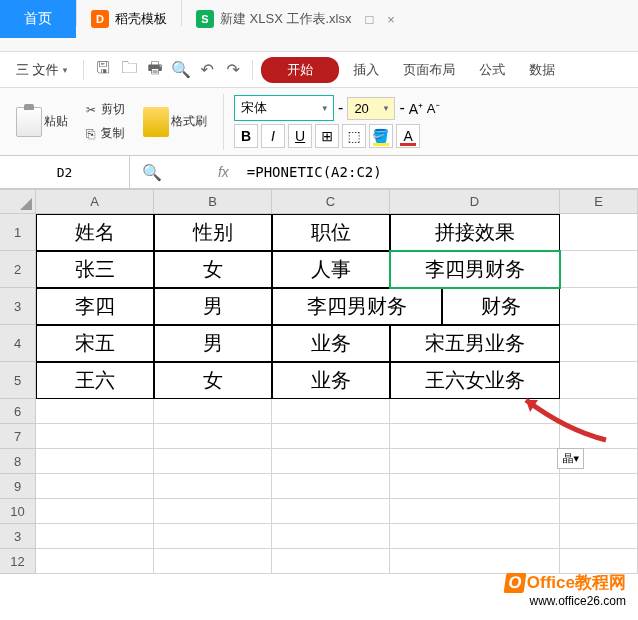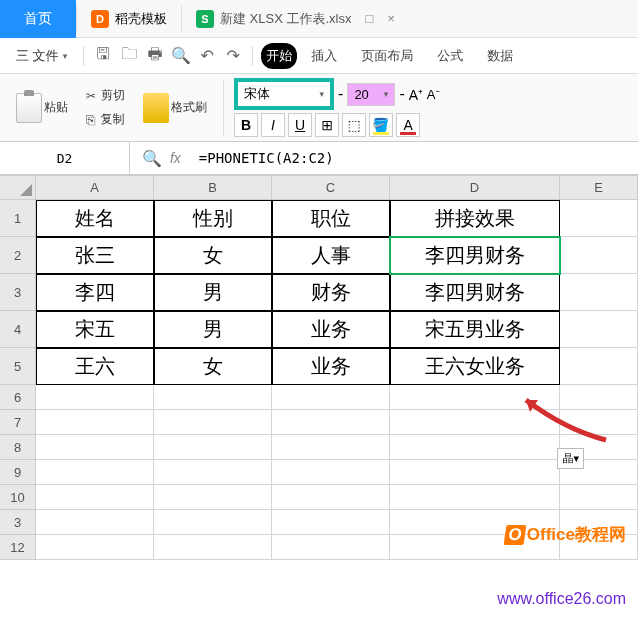--- a/index.html
+++ b/index.html
@@ -1,56 +1,56 @@
 <!DOCTYPE html>
 <html><head>
   <meta charset="utf-8">
   <style>
     * { margin: 0; padding: 0; box-sizing: border-box; font-family: "Microsoft YaHei", sans-serif; }
     body { background: #fff; width: 638px; height: 620px; overflow: hidden; position: relative; }
     
-    .top-tabs { height: 38px; background: #f8f8f8; border-bottom: 1px solid #ddd; display: flex; align-items: center; }
+    .top-tabs { height: 52px; background: #f8f8f8; border-bottom: 1px solid #ddd; display: flex; align-items: flex-start; }
     .tab-home { background: #1e90ff; color: #fff; padding: 0 24px; height: 38px; display: flex; align-items: center; font-size: 14px; }
     .tab-item { padding: 0 14px; height: 38px; display: flex; align-items: center; gap: 6px; font-size: 13px; position: relative; }
     .tab-item.file { color: #555; }
     .tab-close { font-size: 13px; color: #888; cursor: pointer; margin-left: 8px; }
     .icon-docer { width: 18px; height: 18px; background: #ff6a00; border-radius: 3px; display: flex; align-items: center; justify-content: center; color: #fff; font-size: 11px; font-weight: bold; }
     .icon-sheet { width: 18px; height: 18px; background: #12b05d; border-radius: 3px; display: flex; align-items: center; justify-content: center; color: #fff; font-size: 11px; font-weight: bold; }
     .tab-sep { width: 1px; height: 26px; background: #ddd; }
     
     .menu-bar { height: 36px; background: #fff; border-bottom: 1px solid #ddd; display: flex; align-items: center; padding: 0 8px; gap: 4px; }
     .menu-btn { padding: 3px 8px; font-size: 13px; color: #333; cursor: pointer; display: flex; align-items: center; gap: 4px; }
     .menu-sep { width: 1px; height: 20px; background: #ddd; margin: 0 4px; }
     .qat-icon { width: 22px; height: 22px; display: flex; align-items: center; justify-content: center; color: #666; cursor: pointer; }
     .ribbon-tab { padding: 4px 10px; font-size: 13px; color: #444; cursor: pointer; }
-    .ribbon-tab.active { background: #000000; color: #fff; border-radius: 12px; padding: 4px 5px; }
+    .ribbon-tab.active { background: #b91c1c; color: #fff; border-radius: 12px; padding: 4px 26px; }
     
     .toolbar { height: 68px; background: #fafafa; border-bottom: 1px solid #ccc; display: flex; align-items: center; padding: 0 10px; gap: 6px; }
     .tb-group { display: flex; flex-direction: column; gap: 3px; }
     .tb-btn-big { display: flex; flex-direction: row; align-items: center; gap: 2px; padding: 4px 6px; cursor: pointer; font-size: 12px; color: #333; }
     .clipboard-icon { width: 26px; height: 30px; background: linear-gradient(#fff, #e8e8e8); border: 1px solid #bbb; border-radius: 2px; position: relative; }
     .clipboard-icon::before { content: ""; position: absolute; top: -4px; left: 7px; width: 10px; height: 6px; background: #999; border-radius: 2px 2px 0 0; }
     .format-icon { width: 26px; height: 30px; background: linear-gradient(#ffd966, #e6b800); border-radius: 2px; position: relative; }
     .tb-small { display: flex; align-items: center; gap: 5px; padding: 2px 6px; font-size: 12px; color: #333; cursor: pointer; }
     .scissors { color: #444; }
     .tb-sep { width: 1px; height: 56px; background: #ddd; margin: 0 4px; }
     
-    .font-select { border: 4px solid #14b8a6; padding: 3px 6px; font-size: 13px; min-width: 100px; background: #fff; cursor: pointer; display: flex; justify-content: space-between; align-items: center; }
-    .size-select { border: 1px solid #ccc; padding: 3px 6px; font-size: 13px; min-width: 48px; background: #f0abfc; cursor: pointer; display: flex; justify-content: space-between; align-items: center; }
+    .font-select { border: 1px solid #14b8a6; padding: 3px 6px; font-size: 13px; min-width: 100px; background: #fff; cursor: pointer; display: flex; justify-content: space-between; align-items: center; }
+    .size-select { border: 1px solid #ccc; padding: 3px 6px; font-size: 13px; min-width: 48px; background: #fef9c3; cursor: pointer; display: flex; justify-content: space-between; align-items: center; }
     .font-row { display: flex; gap: 4px; align-items: center; }
     .fmt-btn { width: 24px; height: 24px; border: 1px solid #ccc; display: flex; align-items: center; justify-content: center; font-size: 14px; cursor: pointer; background: #fff; }
     .fmt-btn.bold { font-weight: bold; }
     .fmt-btn.italic { font-style: italic; }
     .fmt-btn.underline { text-decoration: underline; }
     .fmt-row { display: flex; gap: 3px; }
     
     .formula-bar { height: 34px; border-bottom: 2px solid #ccc; display: flex; align-items: center; }
     .cell-ref { width: 130px; padding: 0 10px; font-family: Consolas, monospace; font-size: 13px; border-right: 1px solid #ccc; display: flex; align-items: center; height: 100%; justify-content: center; }
     .fb-icons { display: flex; align-items: center; gap: 8px; padding: 0 12px; color: #888; }
-    .fx { font-style: italic; font-size: 14px; }
+    .fx { font-style: italic; font-size: 14px; margin-left: 48px; }
     .formula-input { flex: 1; font-family: Consolas, monospace; font-size: 14px; padding: 0 6px; border: none; outline: none; }
     
     .grid-area { position: relative; }
     .col-headers { display: flex; height: 24px; }
     .corner { width: 36px; background: #e8e8e8; border-right: 1px solid #ccc; border-bottom: 1px solid #ccc; position: relative; }
     .corner::after { content: ""; position: absolute; right: 3px; bottom: 3px; border: 6px solid transparent; border-right-color: #999; border-bottom-color: #999; }
     .col-h { flex: 0 0 118px; background: #e8e8e8; border-right: 1px solid #ccc; border-bottom: 1px solid #ccc; text-align: center; font-size: 13px; line-height: 24px; color: #555; }
     .col-h:nth-child(5) { flex: 0 0 170px; }
     .col-h:nth-child(6) { flex: 1; }
     
@@ -66,21 +66,21 @@
     .row.empty .cell { font-size: 13px; }
     
     .arrow { position: absolute; right: 22px; top: 390px; z-index: 10; }
     .arrow svg { width: 100px; height: 60px; }
     
     .floating-btn { position: absolute; right: 54px; top: 448px; border: 1px solid #bbb; background: #fff; padding: 2px 4px; font-size: 11px; cursor: pointer; }
     
     .watermark { position: absolute; right: 12px; bottom: 12px; text-align: right; }
     .wm-title { color: #ff7a00; font-size: 17px; font-weight: bold; }
     .wm-o { display: inline-block; width: 20px; height: 20px; background: #ff7a00; color: #fff; text-align: center; line-height: 20px; border-radius: 2px; margin-right: 2px; transform: skewX(-8deg); }
-    .wm-url { color: #6d28d9; font-size: 16px; margin-top: 44px; }
+    .wm-url { color: #000000; font-size: 12px; }
     .caret-down { font-size: 9px; color: #666; }
   </style>
 </head>
 <body>
 
 <div class="top-tabs">
   <div class="tab-home">首页</div>
   <div class="tab-sep"></div>
   <div class="tab-item">
     <span class="icon-docer">D</span>
@@ -194,22 +194,22 @@
         <div class="cell bordered">张三</div>
         <div class="cell bordered">女</div>
         <div class="cell bordered">人事</div>
         <div class="cell bordered wide active">李四男财务</div>
         <div class="cell rest"></div>
       </div>
       <div class="row">
         <div class="row-h">3</div>
         <div class="cell bordered">李四</div>
         <div class="cell bordered">男</div>
+        <div class="cell bordered wide">李四男财务</div>
         <div class="cell bordered">财务</div>
-        <div class="cell bordered wide">李四男财务</div>
         <div class="cell rest"></div>
       </div>
       <div class="row">
         <div class="row-h">4</div>
         <div class="cell bordered">宋五</div>
         <div class="cell bordered">男</div>
         <div class="cell bordered">业务</div>
         <div class="cell bordered wide">宋五男业务</div>
         <div class="cell rest"></div>
       </div>

